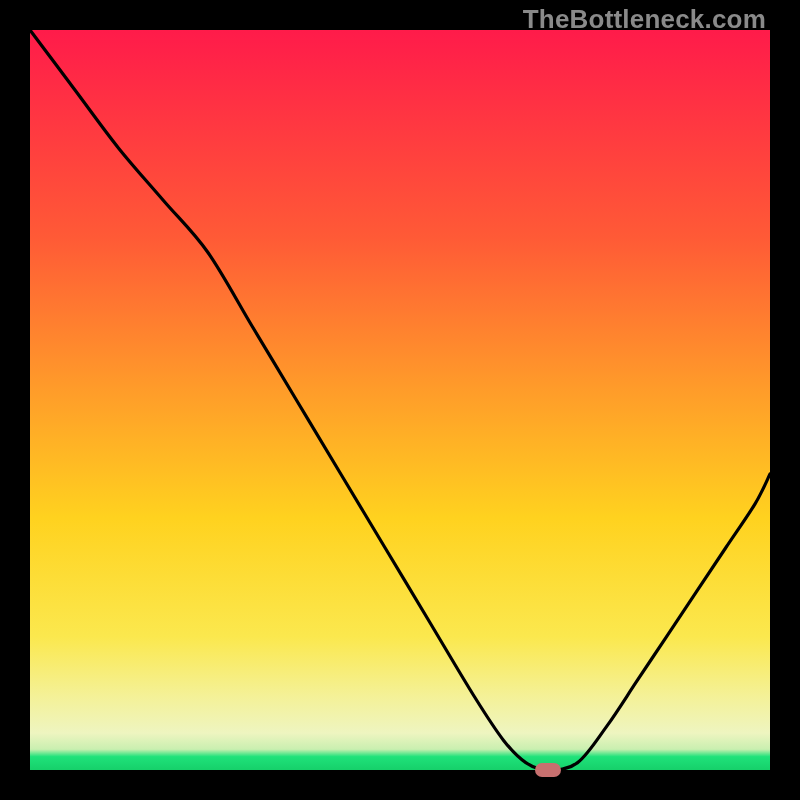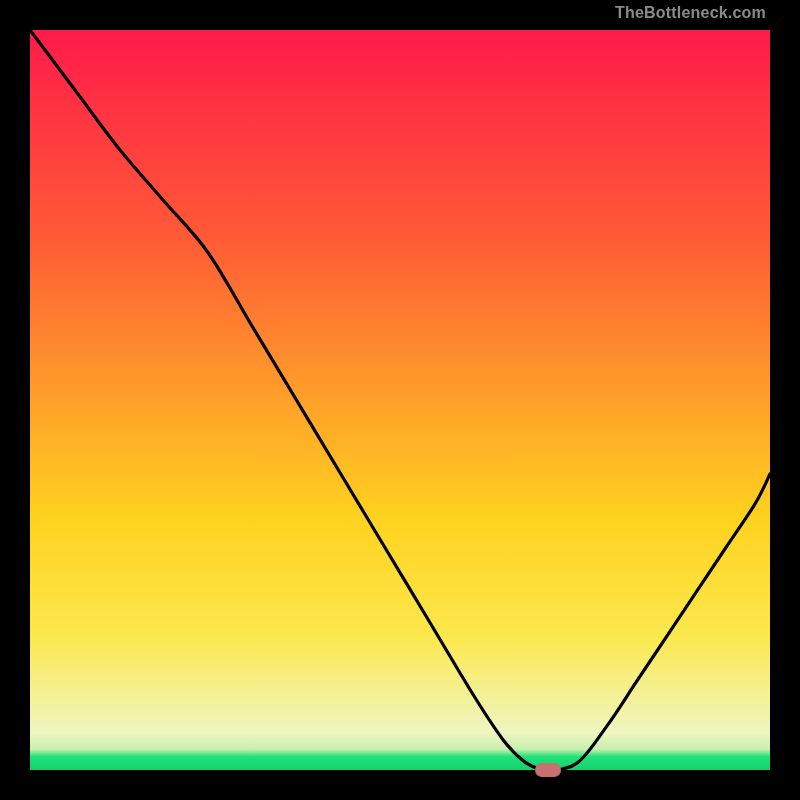--- a/index.html
+++ b/index.html
@@ -23,21 +23,21 @@
     left: 0;
     top: 0;
     width: 740px;
     height: 740px;
   }
   .watermark {
     position: absolute;
     top: 4px;
     right: 34px;
     font-family: Arial, Helvetica, sans-serif;
-    font-size: 16px;
+    font-size: 26px;
     font-weight: 600;
     color: #8a8a8a;
     letter-spacing: 0.2px;
     user-select: none;
   }
   .marker {
     position: absolute;
     width: 26px;
     height: 14px;
     border-radius: 7px;

